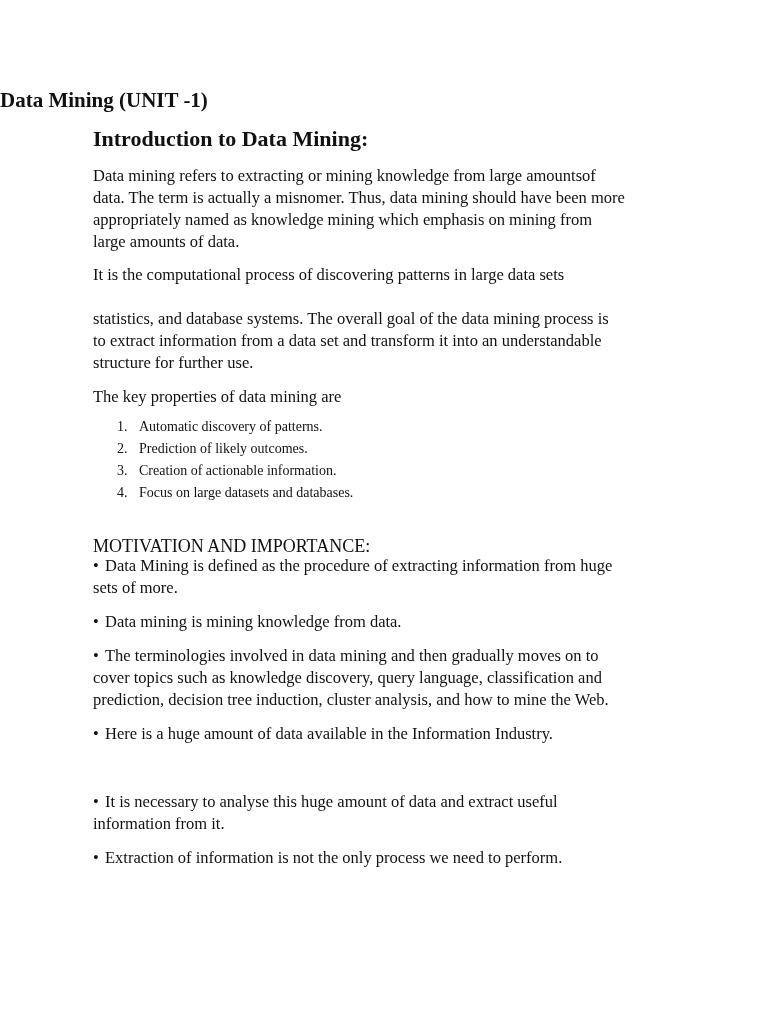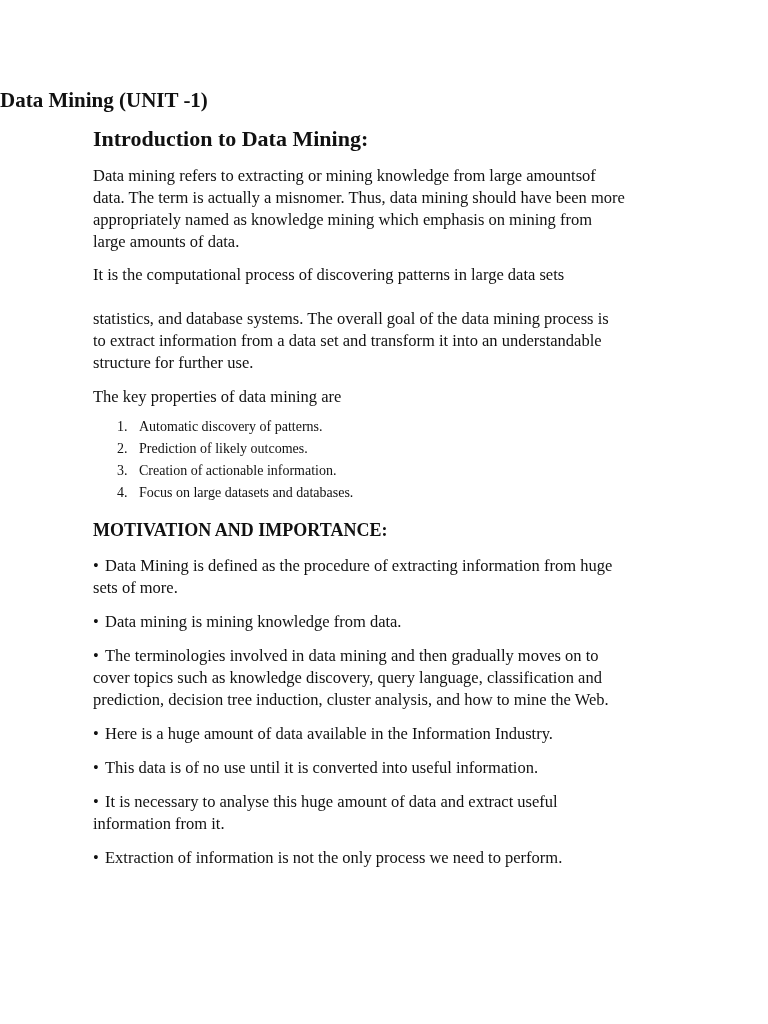--- a/index.html
+++ b/index.html
@@ -2,21 +2,21 @@
 <html><head>
 <meta charset="utf-8">
 <style>
   html, body { margin: 0; padding: 0; background: #ffffff; }
   body { width: 768px; height: 1024px; position: relative; overflow: hidden;
          font-family: "Liberation Serif", "DejaVu Serif", serif; color: #111111; }
   .page { position: absolute; left: 0; top: 0; width: 768px; height: 1024px; background: #ffffff; }
   .t { position: absolute; white-space: nowrap; }
   .title { left: 0; width: 768px; text-align: left; top: 88px; font-size: 21px; font-weight: bold; }
   .h1 { left: 93px; top: 126px; font-size: 22px; font-weight: bold; }
-  .h2 { left: 93px; top: 520px; font-size: 18px; font-weight: bold; }
+  .h2 { left: 93px; top: 536px; font-size: 18px; font-weight: normal; }
   .line { left: 93px; font-size: 16.5px; line-height: 22px; }
   .li { left: 117px; font-size: 14px; }
   .li .num { display: inline-block; width: 22px; }
   .bullet { display: inline-block; width: 12px; }
 </style>
 </head>
 <body>
 
 <div class="page">
 
@@ -63,23 +63,20 @@
   <div class="t line" style="top:645px">
     <span class="bullet">•</span><span>The terminologies involved in data mining and then gradually moves on to</span>
   </div>
   <div class="t line" style="top:667px">cover topics such as knowledge discovery, query language, classification and</div>
   <div class="t line" style="top:689px">prediction, decision tree induction, cluster analysis, and how to mine the Web.</div>
 
   <div class="t line" style="top:723px">
     <span class="bullet">•</span><span>Here is a huge amount of data available in the Information Industry.</span>
   </div>
 
-  <div class="t line" style="top:757px">
-    <span class="bullet">•</span><span>This data is of no use until it is converted into useful information.</span>
-  </div>
 
   <div class="t line" style="top:791px">
     <span class="bullet">•</span><span>It is necessary to analyse this huge amount of data and extract useful</span>
   </div>
   <div class="t line" style="top:813px">information from it.</div>
 
   <div class="t line" style="top:847px">
     <span class="bullet">•</span><span>Extraction of information is not the only process we need to perform.</span>
   </div>
 

